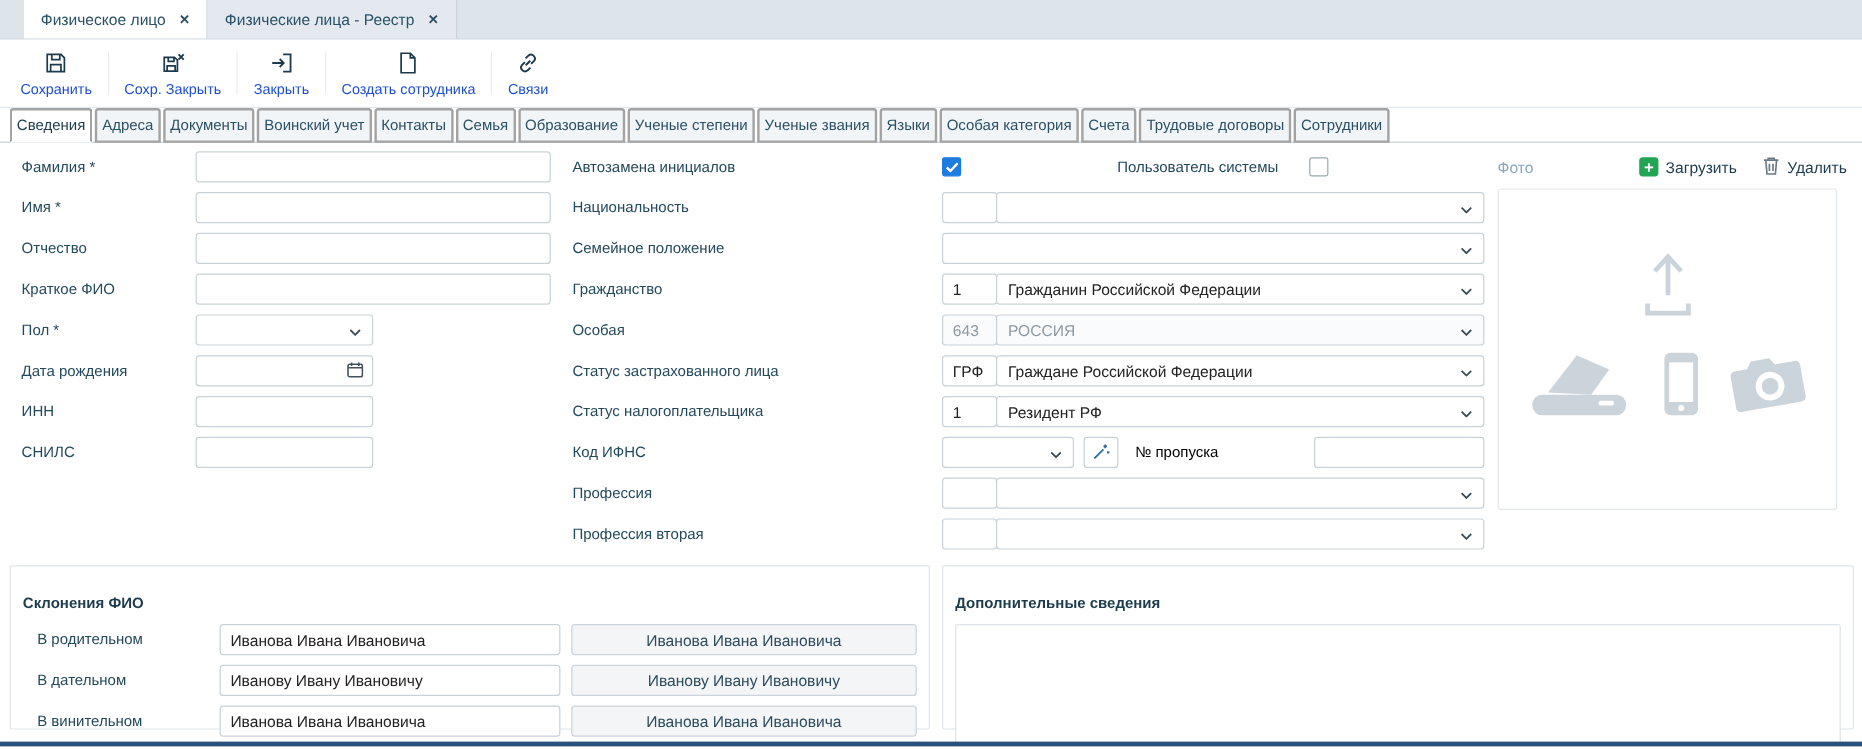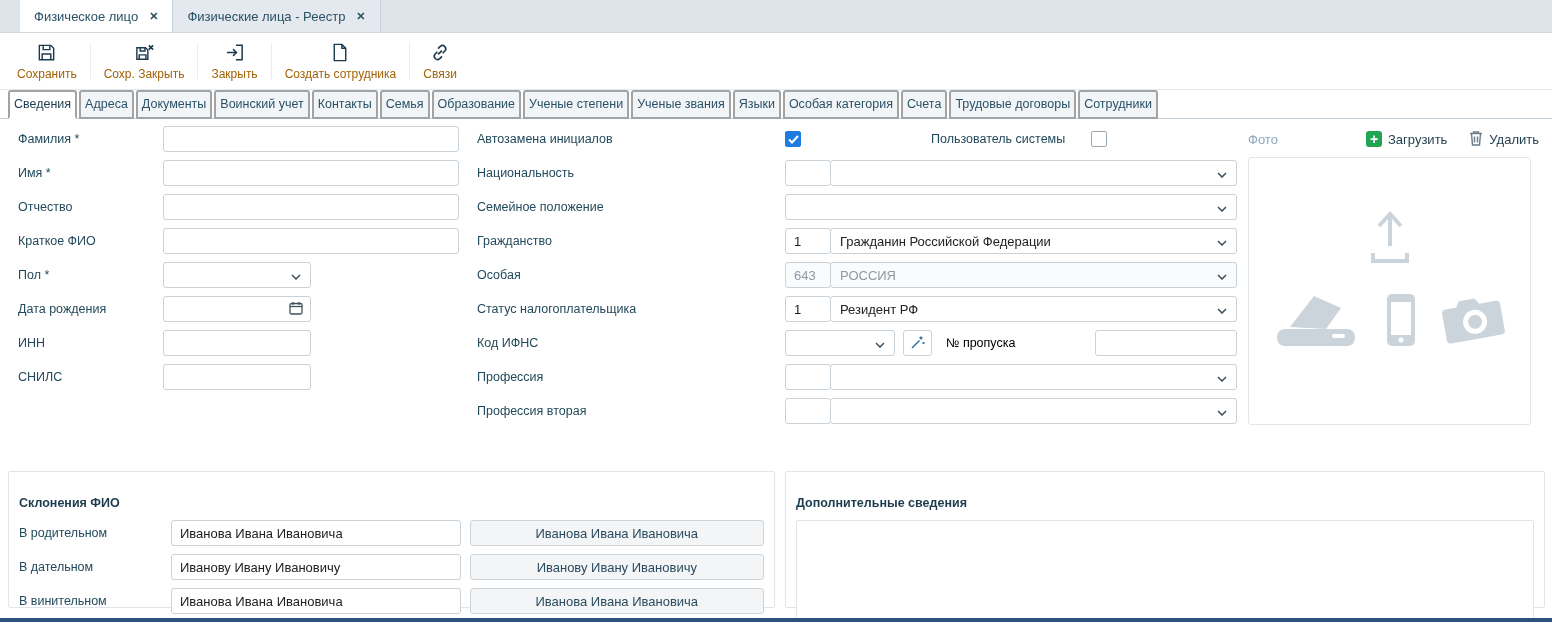--- a/index.html
+++ b/index.html
@@ -10,21 +10,21 @@
   
   .wtabbar { height:33px; background:#dde4ea; display:flex; align-items:stretch; border-bottom:1px solid #cfd8df;padding-left:20px; }
   .wtab { display:flex; align-items:center; gap:11px; padding:0 14px; background:#e3e9ee; border-right:1px solid #c9d3da; cursor:pointer; color:#2b5166; font-size:13px; white-space:nowrap; }
   .wtab.active { background:#ffffff; }
   .wtab-close { font-size:11px; color:#2e4f61; font-weight:bold; cursor:pointer; }
 
   
   .toolbar { height:57px; background:#fff; display:flex; align-items:center; padding:0 4px; border-bottom:1px solid #e4e9ed; }
   .tbtn { display:flex; flex-direction:column; align-items:center; justify-content:center; gap:3px; padding:4px 13px; cursor:pointer; }
   .tico { height:22px; display:flex; align-items:center; justify-content:center; }
-  .tlabel { font-size:12px; color:#a16207; white-space:nowrap; }
+  .tlabel { font-size:12px; color:#1d4ed8; white-space:nowrap; }
   .tsep { width:1px; height:36px; background:#e9edf1; flex:none; }
 
   
   .navtabs { display:flex; align-items:flex-end; padding-left:8px; border-bottom:1px solid #c6d0d8; height:29px; background:#fff; }
   .ntab { padding:5px 4px 6px; border:2px solid #a3a3a3; border-radius:3px 3px 0 0; margin-right:2px; margin-bottom:-1px; background:#f2f5f7; font-weight:normal; font-size:12.5px; color:#2b5166; cursor:pointer; white-space:nowrap; }
   .ntab.active { background:#fff; border-bottom-color:#fff; color:#1d3c4e; }
 
   
   .form-area { position:relative; height:346px; }
   .col-left  { position:absolute; left:18px;  top:7px; width:441px; }
@@ -69,21 +69,21 @@
   .src-row { display:flex; align-items:center; justify-content:center; gap:26px; margin-top:22px; }
   .tilt { display:inline-block; transform:rotate(-10deg); }
 
   
   .bottom-area { display:flex; gap:10px; padding:6px 7px 0 8px; }
   .panel { border:1px solid #e0e5e9; border-radius:2px; padding:24px 10px; height:137px; background:#fff; }
   .panel-left { width:767px; flex:none; }
   .panel-right { flex:1; }
   .panel-title { font-weight:bold; font-size:12.5px; color:#1d3c4e; margin-bottom:10px; }
   .drow { display:flex; align-items:center; height:26px; margin-bottom:8px; }
-  .dlabel { width:152px; flex:none; font-size:12.5px; color:#234a5c; }
+  .dlabel { width:152px; flex:none; font-size:12.5px; color:#234a5c;margin-left:12px; }
   .dinput { width:291px; }
   .dsuggest { margin-left:9px; width:296px; height:26px; background:#f3f5f7; border:1px solid #ccd4da; border-radius:3px; font-family:inherit; font-size:13px; color:#2c4c5e; cursor:pointer; }
   .add-textarea { width:100%; height:100px; border:1px solid #dfe4e8; border-radius:2px; resize:none; font-family:inherit; font-size:13px; padding:6px 8px; outline:none; }
 
   .bottom-bar { position:absolute; left:0; right:0; bottom:2px; height:4px; background:#2a527c; }
 </style>
 </head>
 <body>
 
 <div class="app">
@@ -269,20 +269,32 @@
                 </svg></span>
           </div>
         </div>
       </div>
       <div class="frow">
         <label class="mlabel">Особая</label>
         <div class="ctl">
           <input class="ti code ro" value="643" style="">
           <div class="select grow ro">
             <span class="sel-text">РОССИЯ</span>
+            <span><svg width="10" height="6" viewBox="0 0 10 6" fill="none" stroke="#3c4c57" stroke-width="1.5">
+                  <path d="M1 1l4 4 4-4"></path>
+                </svg></span>
+          </div>
+        </div>
+      </div>
+      <div class="frow">
+        <label class="mlabel">Статус застрахованного лица</label>
+        <div class="ctl">
+          <input class="ti code" value="ГРФ" style="">
+          <div class="select grow">
+            <span class="sel-text">Граждане Российской Федерации</span>
             <span><svg width="10" height="6" viewBox="0 0 10 6" fill="none" stroke="#3c4c57" stroke-width="1.5">
                   <path d="M1 1l4 4 4-4"></path>
                 </svg></span>
           </div>
         </div>
       </div>
       <div class="frow">
         <label class="mlabel">Статус налогоплательщика</label>
         <div class="ctl">
           <input class="ti code" value="1" style="">

